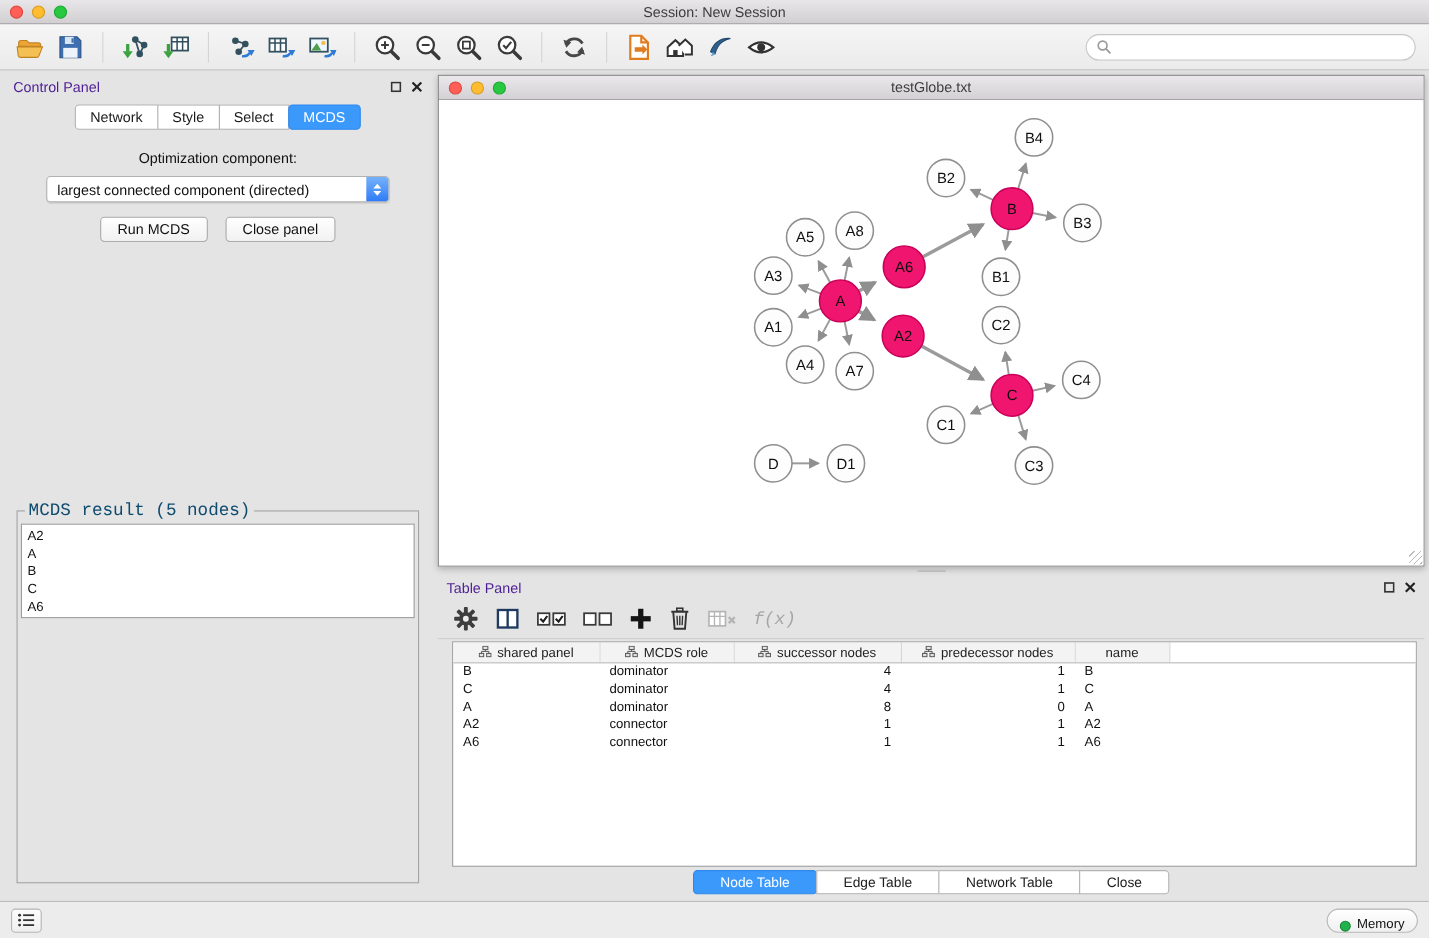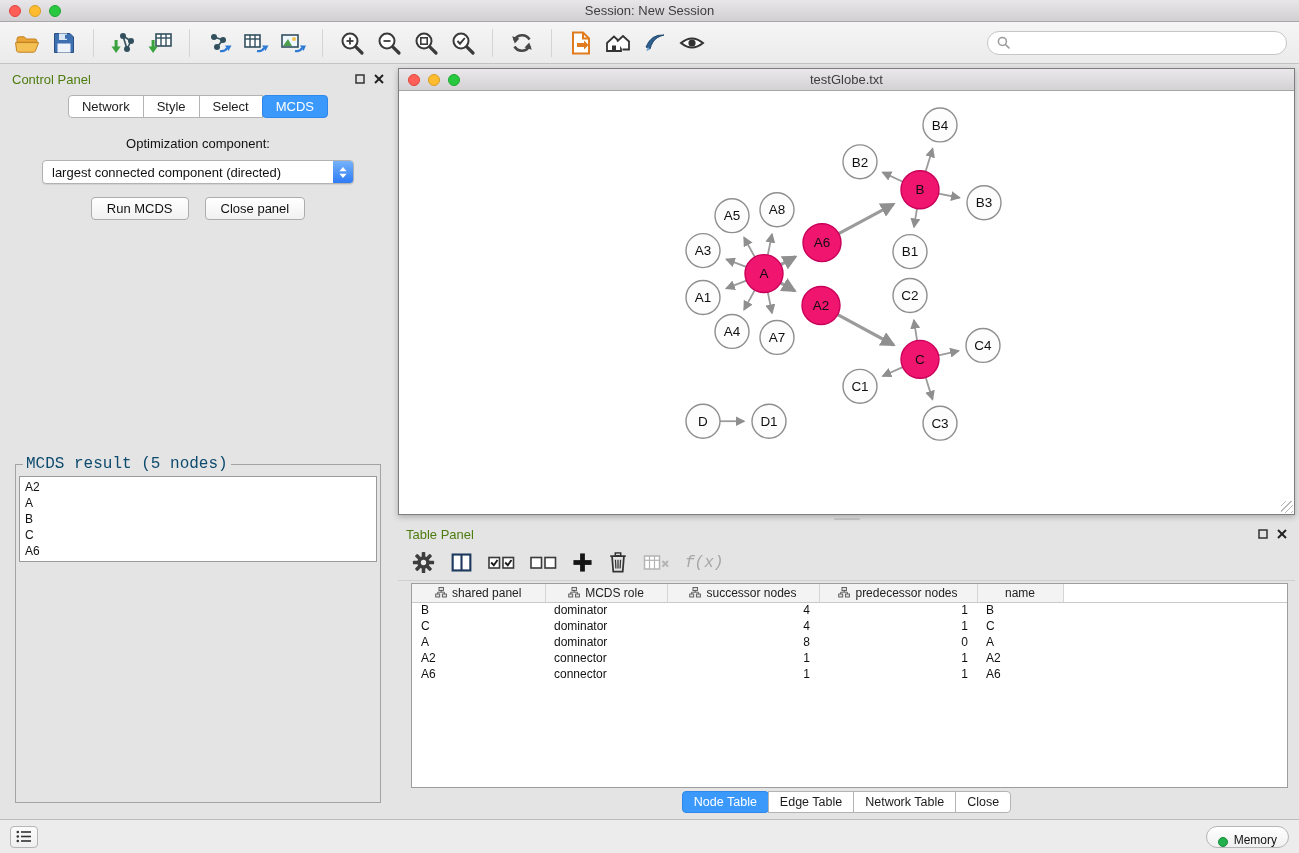--- a/index.html
+++ b/index.html
@@ -21,21 +21,21 @@
   .tbtn { width:30px; height:32px; border:none; background:transparent; display:flex; align-items:center; justify-content:center; cursor:pointer; padding:0; }
   .tsep { width:1px; height:28px; background:#d4d4d4; margin:0 7px; flex:none; }
   .search-box { margin-left:auto; width:300px; height:24px; background:#fff; border:1px solid #c6c6c6; border-radius:12px; display:flex; align-items:center; padding:0 9px; gap:5px; }
   .search-box input { border:none; outline:none; flex:1; font-size:13px; font-family:"Liberation Sans",sans-serif; background:transparent; }
 
   
   .main { flex:1; display:flex; padding:4px; gap:6px; min-height:0; }
 
   
   .control-panel { width:388px; flex:none; display:flex; flex-direction:column; }
-  .panel-header { height:22px; flex:none; display:flex; align-items:center; font-size:13px; color:#4d7c0f; padding:0 8px;text-align:center; }
+  .panel-header { height:22px; flex:none; display:flex; align-items:center; font-size:13px; color:#4c1d95; padding:0 8px;text-align:center; }
   .panel-hbtns { margin-left:auto; display:flex; gap:9px; align-items:center; }
   .phbtn { border:none; background:transparent; padding:0; cursor:pointer; display:flex; }
   .cp-tabs { display:flex; justify-content:center; margin:5px 0 2px; }
   .cp-tab { padding:3px 13px; font-size:13px; color:#1c1c1c; background:#fff; border:1px solid #b3b3b3; margin-left:-1px; cursor:pointer; }
   .cp-tab:first-child { border-radius:4px 0 0 4px; margin-left:0; }
   .cp-tab:last-child { border-radius:0 4px 4px 0; }
   .cp-tab.active { background:#3b99fc; border-color:#2f87ec; color:#fff; border-radius:4px; }
   .cp-content { flex:1; display:flex; flex-direction:column; align-items:center; padding:16px 8px 8px; min-height:0; }
   .opt-label { font-size:13px; color:#111; margin-bottom:9px; }
   .dropdown { width:312px; height:24px; background:#fff; border:1px solid #b2b2b2; border-radius:4px; position:relative; display:flex; align-items:center; padding:0 24px 0 9px; font-size:13px; color:#111; cursor:pointer; box-shadow:0 1px 1px rgba(0,0,0,.08); }
@@ -66,21 +66,21 @@
   .tp-btn { border:none; background:transparent; padding:0; cursor:pointer; display:flex; align-items:center; }
   .fx-label { font-family:Liberation Mono, monospace; font-style:italic; font-size:16px; color:#a6a6a6; }
   .tp-table-wrap { flex:1; margin:2px 7px 0 13px; background:#fff; border:1px solid #9d9d9d; overflow:hidden; min-height:0; }
   table.node-table { border-collapse:collapse; width:100%; font-size:12px; color:#111; table-layout:fixed; }
   table.node-table th { height:18px; background:#f3f3f3; border-right:1px solid #d6d6d6; border-bottom:1px solid #c9c9c9; font-weight:normal; font-size:12px; color:#222; text-align:center; overflow:hidden; white-space:nowrap; }
   table.node-table th .th-inner { display:flex; align-items:center; justify-content:center; gap:5px; padding:0 4px; }
   table.node-table th.filler { border-right:none; background:#fff; border-bottom:1px solid #c9c9c9; }
   table.node-table td { height:16px; padding:0 9px; white-space:nowrap; overflow:hidden; }
   table.node-table td.num { text-align:right; }
   .tp-tabs { height:27px; flex:none; display:flex; justify-content:center; align-items:center; }
-  .tp-tab { padding:3px 11px; font-size:12.5px; color:#1c1c1c; background:#fff; border:1px solid #b3b3b3; margin-left:-1px; cursor:pointer; }
+  .tp-tab { padding:3px 24px; font-size:12.5px; color:#1c1c1c; background:#fff; border:1px solid #b3b3b3; margin-left:-1px; cursor:pointer; }
   .tp-tab:first-child { border-radius:4px 0 0 4px; margin-left:0; }
   .tp-tab:last-child { border-radius:0 4px 4px 0; }
   .tp-tab.active { background:#3b99fc; border-color:#2f87ec; color:#fff; border-radius:4px; }
 
   
   .statusbar { height:34px; flex:none; background:#ececec; border-top:1px solid #bcbcbc; display:flex; align-items:center; padding:0 10px; }
   .sb-left-btn { width:28px; height:22px; background:linear-gradient(#fcfcfc,#efefef); border:1px solid #b6b6b6; border-radius:4px; display:flex; align-items:center; justify-content:center; cursor:pointer; }
   .memory-btn { margin-left:auto; height:22px; display:flex; align-items:flex-end; gap:6px; background:linear-gradient(#ffffff,#f0f0f0); border:1px solid #b6b6b6; border-radius:11px; padding:0 11px; font-size:12px; color:#111; cursor:pointer; font-family:"Liberation Sans",sans-serif; }
   .mem-dot { width:10px; height:10px; border-radius:50%; background:#22b14c; border:1px solid #178a38; }
 </style>

